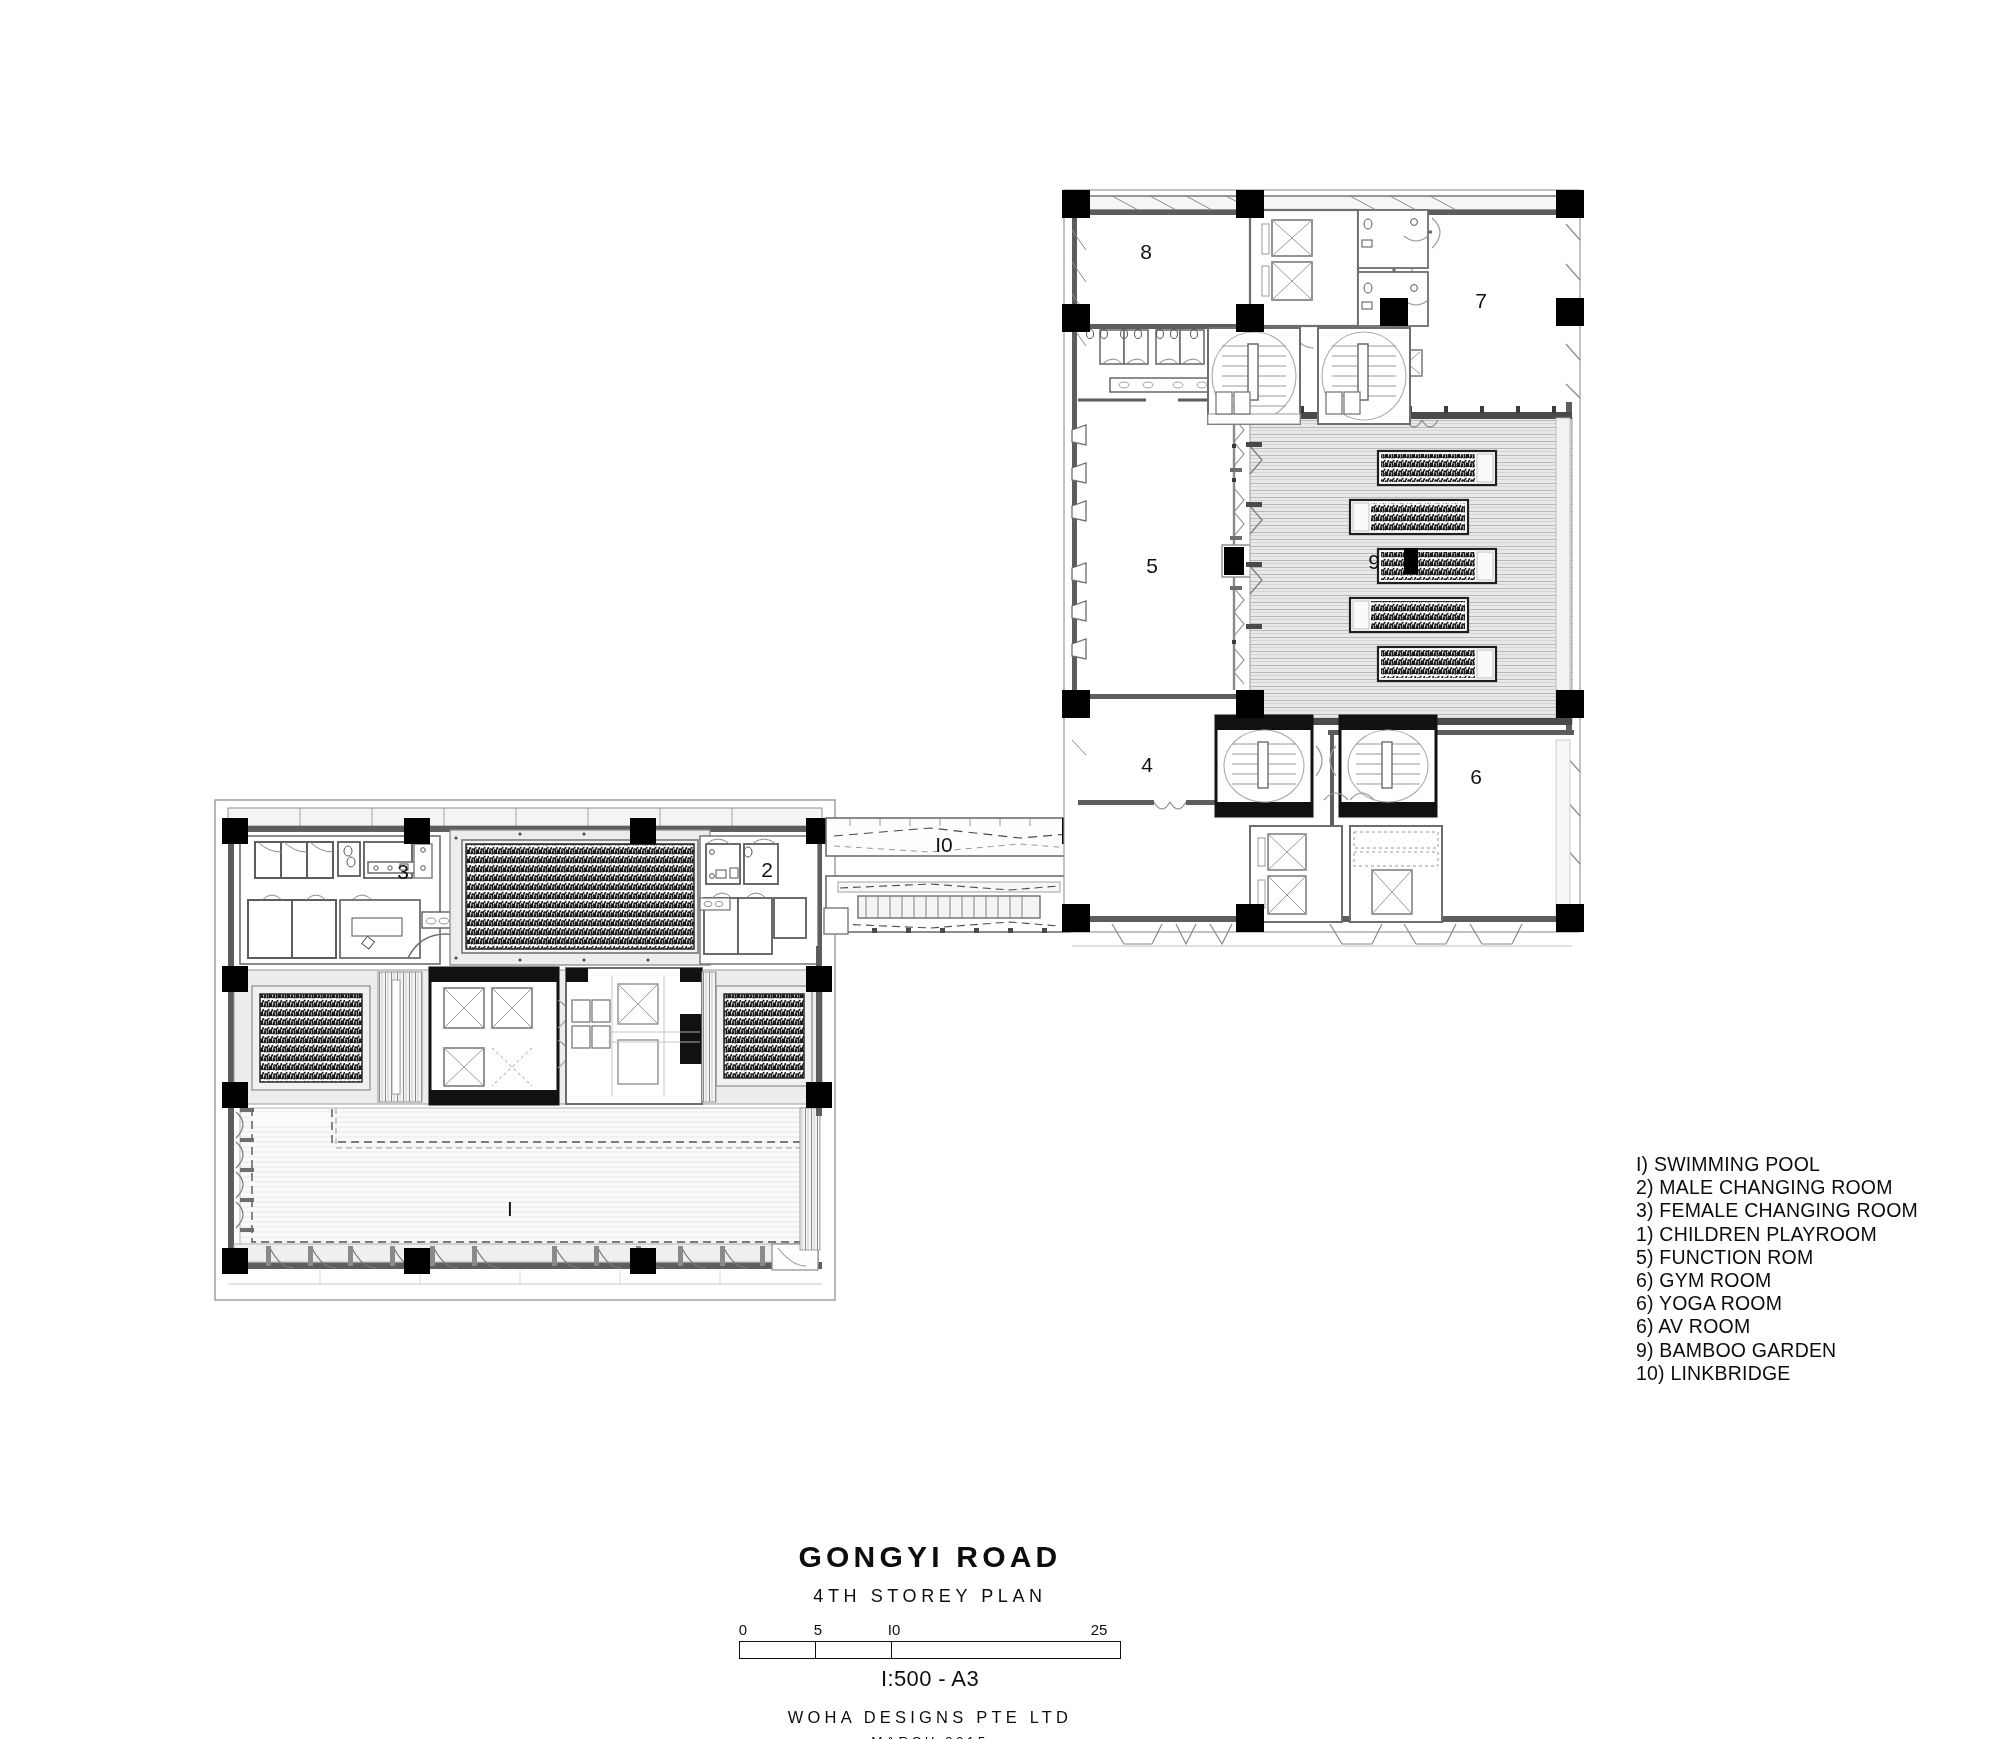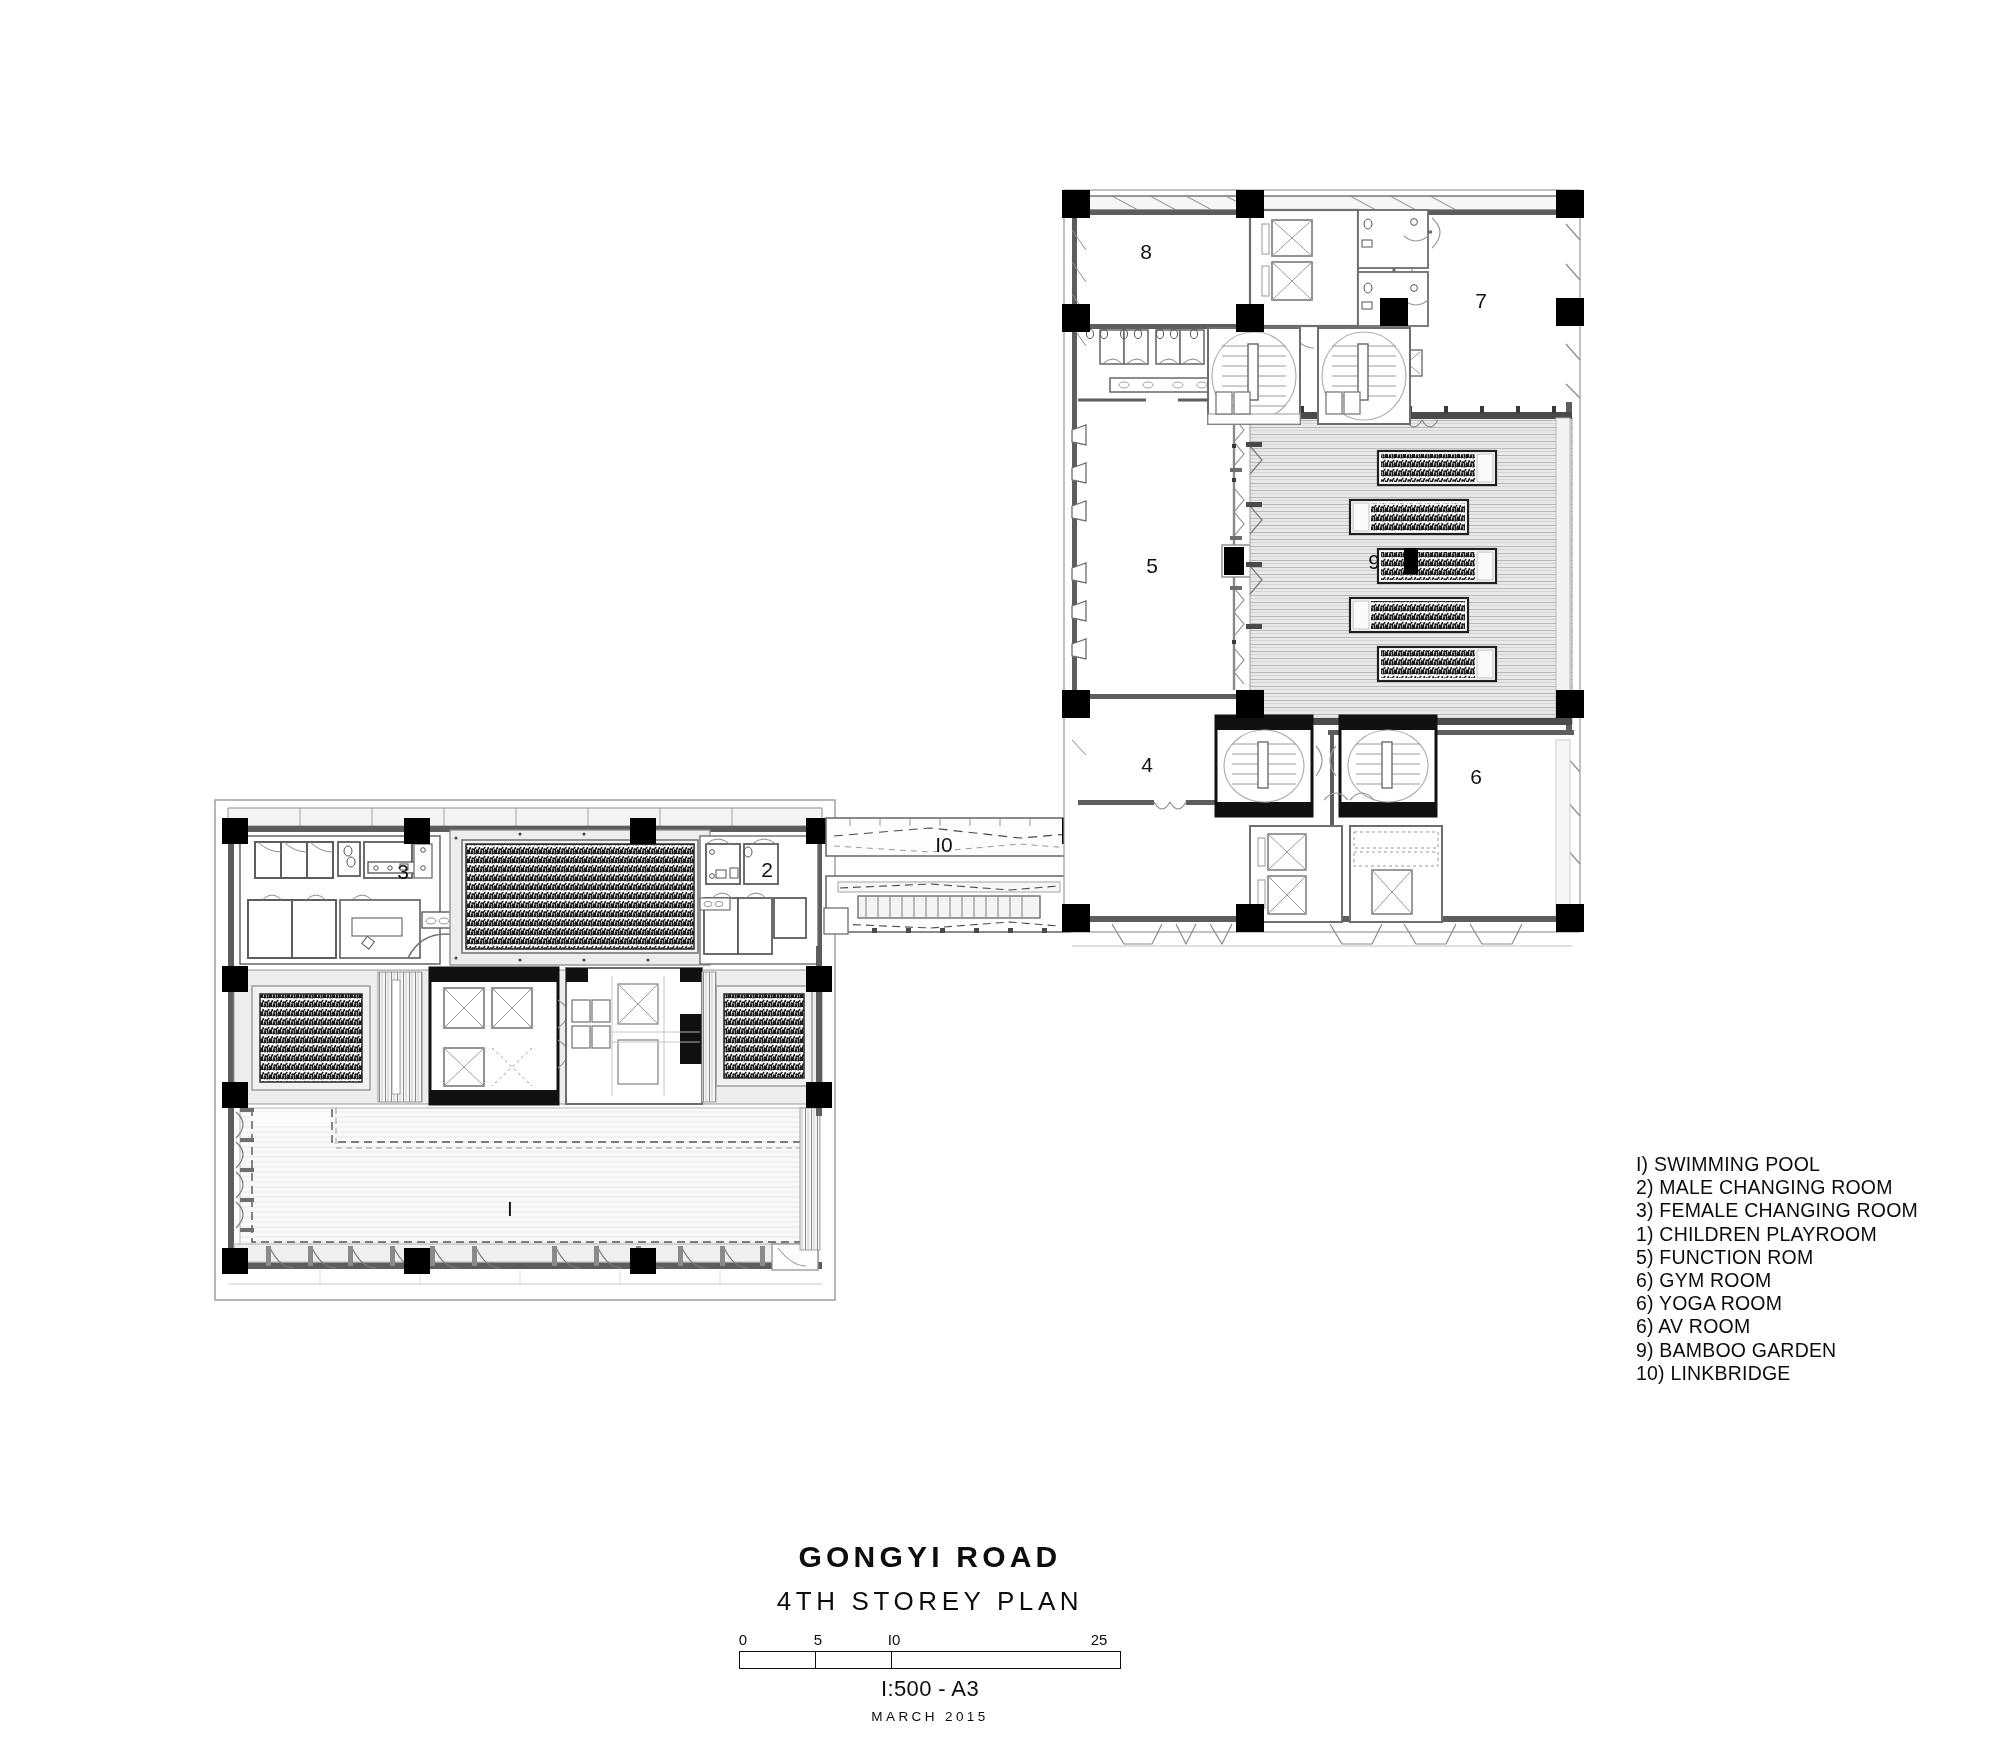--- a/index.html
+++ b/index.html
@@ -23,21 +23,21 @@
   
   #titleblock{
     position:absolute;left:560px;top:1540px;width:740px;
     text-align:center;color:#0d0d0d;
   }
   #titleblock .t1{
     font-size:30px;font-weight:bold;letter-spacing:4.2px;
     margin-bottom:12px;
   }
   #titleblock .t2{
-    font-size:26px;font-weight:400;letter-spacing:4.6px;
+    font-size:18px;font-weight:400;letter-spacing:4.6px;
     margin-bottom:14px;
   }
   .scalewrap{position:relative;width:382px;margin:0 auto;}
   .scale-ticks{position:relative;height:20px;font-size:15px;}
   .scale-ticks span{position:absolute;top:0;transform:translateX(-50%);}
   .scale-bar{
     position:relative;height:18px;border:1.3px solid #111;background:#fff;
     box-sizing:border-box;
   }
   .scale-bar i{position:absolute;top:0;bottom:0;width:1.3px;background:#111;}
@@ -844,17 +844,18 @@
         <span style="left:155px">I0</span>
         <span style="left:360px">25 M</span>
       </div>
       <div class="scale-bar">
         <i style="left:75px"></i>
           <i style="left:151px"></i>
       </div>
       <div class="t3">I:500 - A3</div>
     </div>
 
+    <div class="t4">WOHA DESIGNS PTE LTD</div>
     <div class="t5">MARCH 2015</div>
 
   </div>
 
 </div>
 
 </body></html>

